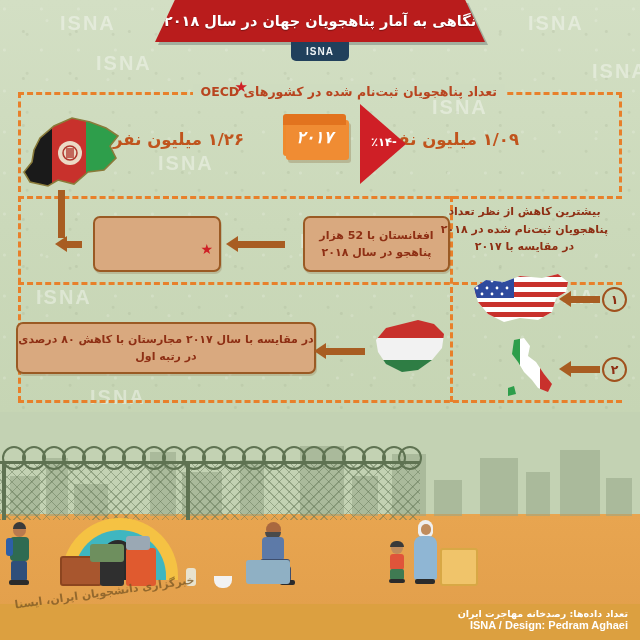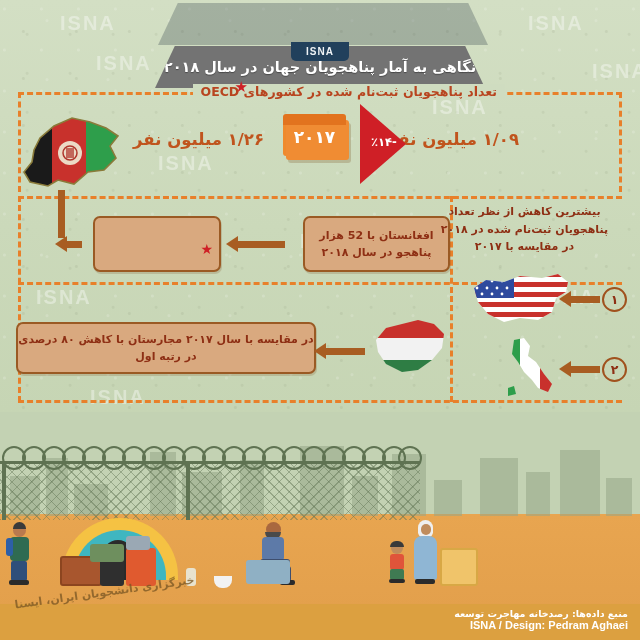--- a/index.html
+++ b/index.html
@@ -20,23 +20,23 @@
                      radial-gradient(circle at 63% 88%, rgba(120,130,100,.3) 0 1px, transparent 2px);
     background-size:37px 41px,53px 47px,61px 59px,43px 39px;}
 
   
   .wm{position:absolute;color:rgba(255,255,255,.38);font-weight:bold;
      font-size:20px;letter-spacing:2px;font-family:"Liberation Sans",sans-serif;
      pointer-events:none;user-select:none;}
 
   
   .banner{position:absolute;left:155px;top:0;width:330px;height:42px;
-    background:#737373;
+    background:#b91c1c;
     clip-path:polygon(6% 0,94% 0,100% 100%,0 100%);
-    display:flex;align-items:center;justify-content:center;margin-top:46px;}
+    display:flex;align-items:center;justify-content:center;}
   .banner-shadow{position:absolute;left:158px;top:3px;width:330px;height:42px;
     background:rgba(20,35,50,.25);clip-path:polygon(6% 0,94% 0,100% 100%,0 100%);}
   .banner-title{color:#ffffff;font-size:14.5px;font-weight:bold;line-height:1;
      text-shadow:0 1px 1px rgba(0,0,0,.35);}
   .banner-tab{position:absolute;left:291px;top:42px;width:58px;height:19px;
     background:#21405c;border-radius:0 0 5px 5px;display:flex;align-items:center;justify-content:center;}
   .banner-tab span{color:#eef2f5;font-size:10px;font-weight:bold;letter-spacing:1px;
     font-family:"Liberation Sans",sans-serif;}
 
   
@@ -57,27 +57,27 @@
   .sec1-label{position:absolute;right:135px;top:84px;
     background:#cfdcc0;padding:0 8px;color:#b8441f;font-size:12.5px;font-weight:bold;}
   .sec1-star{position:absolute;right:392px;top:80px;color:#cf2026;font-size:15px;line-height:1;}
 
   .cal{position:absolute;width:66px;height:46px;}
   .cal .sheet{position:absolute;left:3px;top:6px;width:63px;height:40px;
      background:#f08c33;border-radius:3px;box-shadow:2px 3px 0 rgba(120,80,30,.25);}
   .cal .sheet2{position:absolute;left:0;top:2px;width:63px;height:40px;background:#ef8a2d;border-radius:3px;}
   .cal .top{position:absolute;left:0;top:0;width:63px;height:11px;background:#e2731e;border-radius:3px 3px 0 0;}
   .cal .yr{position:absolute;left:0;top:8px;width:63px;text-align:center;
-     color:#ffffff;font-size:17px;font-weight:bold;line-height:30px;}
+     color:#ffffff;font-size:17px;font-weight:bold;line-height:30px;font-style:italic;}
   #cal2018{left:556px;top:114px;}
   #cal2017{left:283px;top:114px;}
 
   .bignum{position:absolute;color:#c0541d;font-size:16.5px;font-weight:bold;white-space:nowrap;}
   #num2018{right:121px;top:130px;}
-  #num2017{right:376px;top:130px;}
+  #num2017{right:396px;top:130px;}
 
   .tri{position:absolute;left:360px;top:104px;width:0;height:0;
     border-top:40px solid transparent;border-bottom:40px solid transparent;
     border-right:46px solid #cf1f26;transform:scaleX(-1);}
   .tri-label{position:absolute;left:371px;top:135px;color:#ffffff;font-size:11.5px;font-weight:bold;}
 
   
   .tbox{position:absolute;background:#d9a97f;border:2px solid #9a5a24;border-radius:7px;
     box-sizing:border-box;display:flex;align-items:center;justify-content:center;
     color:#8e2f14;font-weight:bold;font-size:11px;line-height:1.55;text-align:center;
@@ -384,18 +384,18 @@
     <div class="lug" style="left:100px;bottom:22px;width:24px;height:34px;background:#2f2f2f;"></div>
     <div class="lug" style="left:126px;bottom:22px;width:30px;height:38px;background:#e05a2f;"></div>
     <div class="lug" style="left:90px;bottom:46px;width:34px;height:18px;background:#6e8f5e;"></div>
     <div class="lug" style="left:126px;bottom:58px;width:24px;height:14px;background:#9aa8b4;"></div>
     <div class="lug" style="left:214px;bottom:20px;width:18px;height:12px;background:#f2f2f2;border-radius:0 0 8px 8px;"></div>
     <div class="lug" style="left:186px;bottom:22px;width:10px;height:18px;background:#e8e3cf;"></div>
   </div>
 
   <div class="footer"></div>
   <div class="src">
-    <div class="ln1">منبع داده‌ها: رصدخانه مهاجرت توسعه</div>
+    <div class="ln1">تعداد داده‌ها: رصدخانه مهاجرت ایران</div>
     <div class="ln2">ISNA / Design: Pedram Aghaei</div>
   </div>
   <div class="agency">خبرگزاری دانشجویان ایران، ایسنا</div>
 
 </div>
 
 </body></html>

